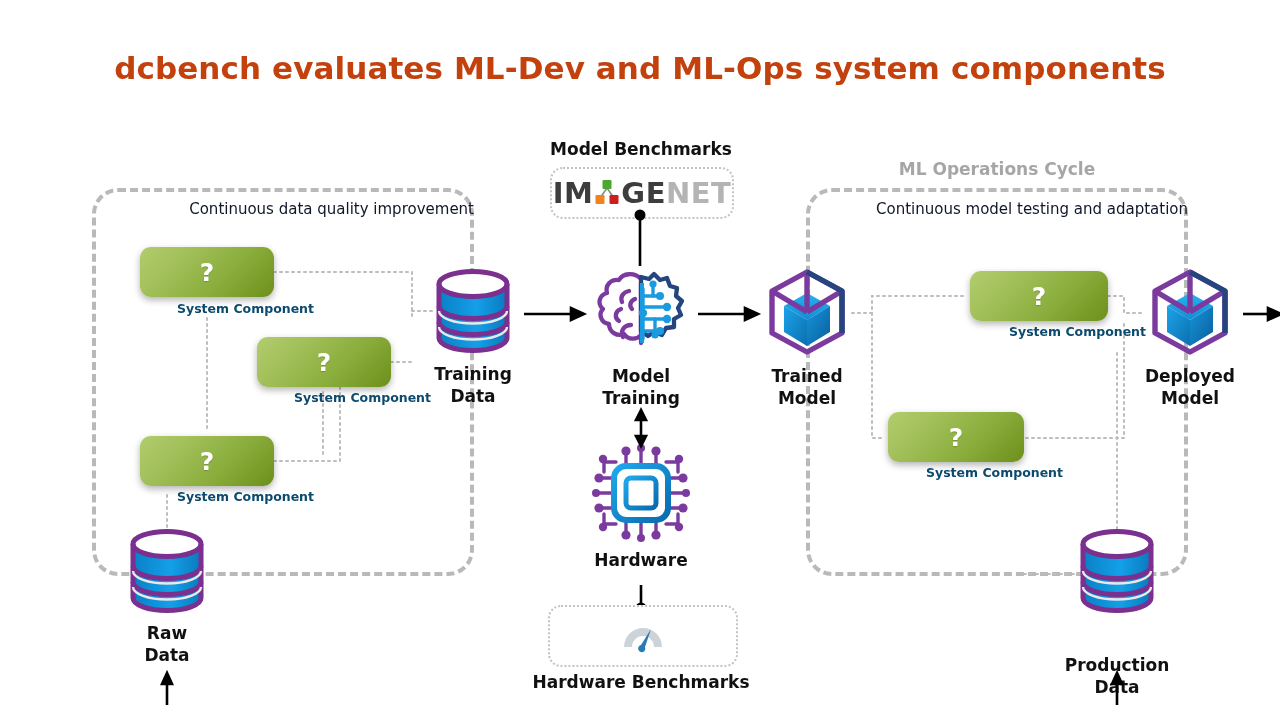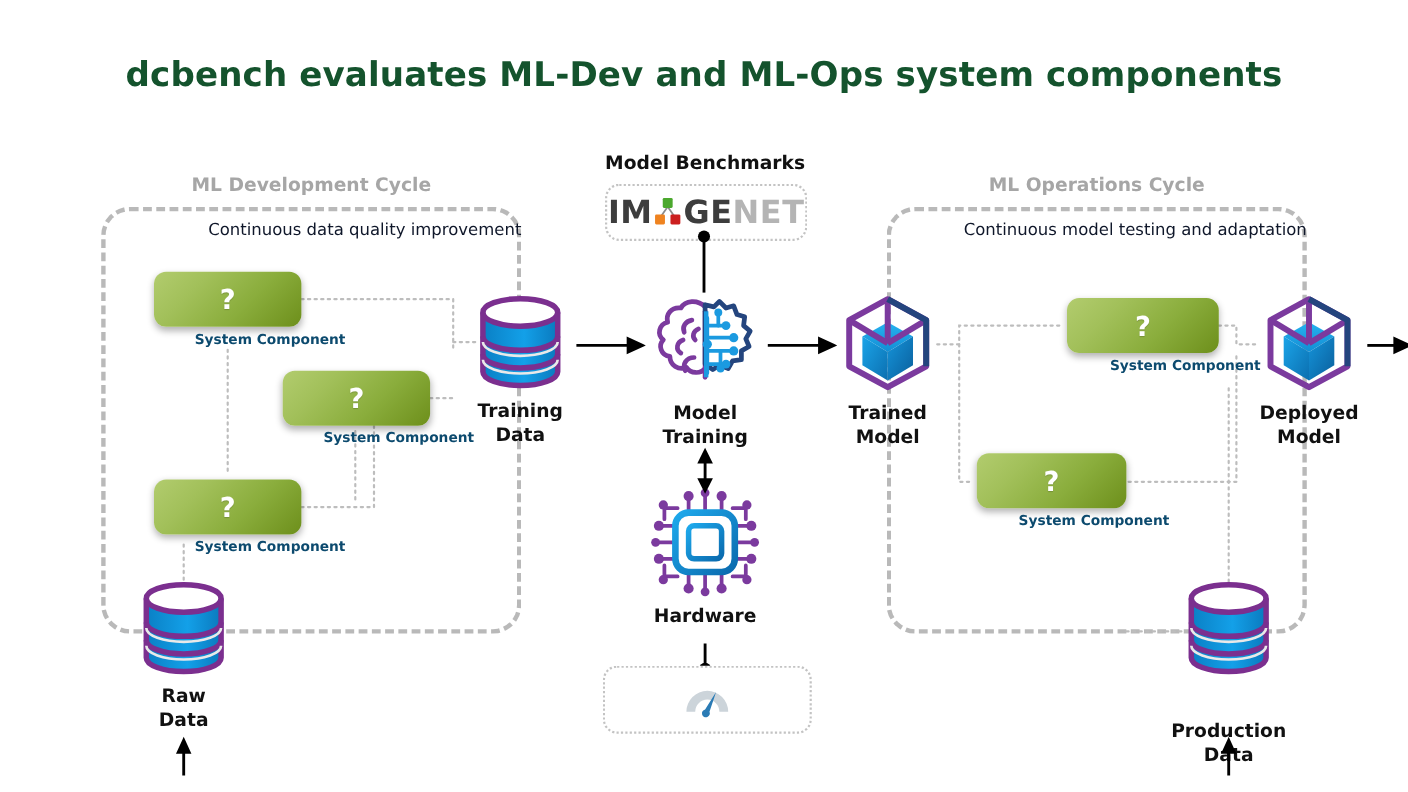--- a/index.html
+++ b/index.html
@@ -8,21 +8,21 @@
     font-family:"DejaVu Sans","Liberation Sans",sans-serif;
     overflow:hidden;position:relative;
   }
   #stage{position:absolute;left:0;top:0;width:1280px;height:720px;}
 
   .abs{position:absolute;}
 
   
   #title{
     left:0;top:50px;width:1280px;text-align:center;
-    font-size:31px;font-weight:700;color:#14532d;
+    font-size:31px;font-weight:700;color:#c2410c;
     letter-spacing:.1px;
   }
 
   
   .cycle-title{
     font-size:17px;font-weight:600;color:#a6a6a6;text-align:center;
   }
   .cycle-sub{
     font-size:15px;color:#0f172a;text-align:right;font-weight:400;
   }
@@ -74,21 +74,20 @@
 </head>
 <body>
 
 <div id="stage">
 
   <div class="abs" id="title">dcbench evaluates ML-Dev and ML-Ops system components</div>
 
   <div class="abs group-box" style="left:92px;top:188px;width:382px;height:388px;"></div>
   <div class="abs group-box" style="left:806px;top:188px;width:382px;height:388px;"></div>
 
-  <div class="abs cycle-title" style="left:92px;top:159px;width:382px;">ML Development Cycle</div>
   <div class="abs cycle-sub" style="left:92px;top:200px;width:382px;">Continuous data quality improvement</div>
 
   <div class="abs cycle-title" style="left:806px;top:159px;width:382px;">ML Operations Cycle</div>
   <div class="abs cycle-sub" style="left:806px;top:200px;width:382px;">Continuous model testing and adaptation</div>
 
   <svg class="abs" style="left:0;top:0;width:1280px;height:720px;pointer-events:none;">
     <g stroke="#bdbdbd" stroke-width="2" fill="none" stroke-dasharray="2 4" stroke-linecap="round">
 
       <path d="M274 272 H412 V318"></path>
 
@@ -438,14 +437,15 @@
     <line x1="10" y1="0" x2="10" y2="23" stroke="#000" stroke-width="2.6"></line>
   </svg>
   <div class="abs pill" style="left:548px;top:605px;width:186px;height:58px;">
     <div class="mlp">
       <svg width="44" height="34" viewBox="0 0 44 34">
         <path d="M3 28 A19 19 0 0 1 41 28 L33 28 A11 11 0 0 0 11 28 Z" fill="#ccd4da"></path>
         <path d="M30 10 L20 26 a3.6 3.6 0 1 0 4 2 Z" fill="#2a7bb5"></path>
       </svg>
     </div>
   </div>
+  <div class="abs bench-cap" style="left:521px;top:672px;width:240px;">Hardware Benchmarks</div>
 
 </div>
 
 </body></html>

